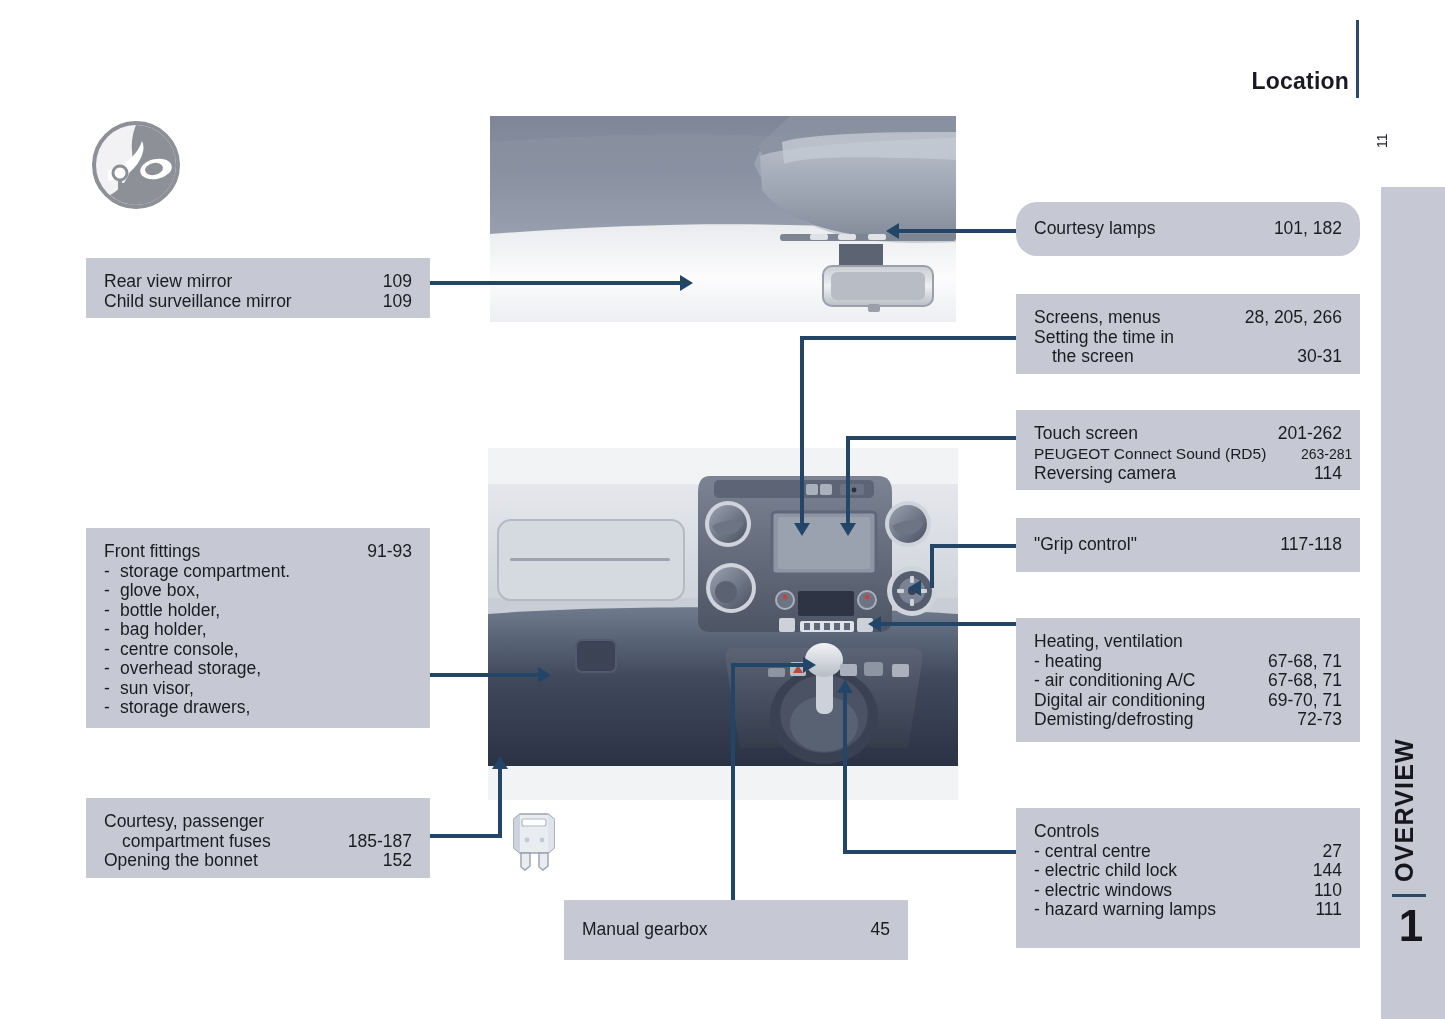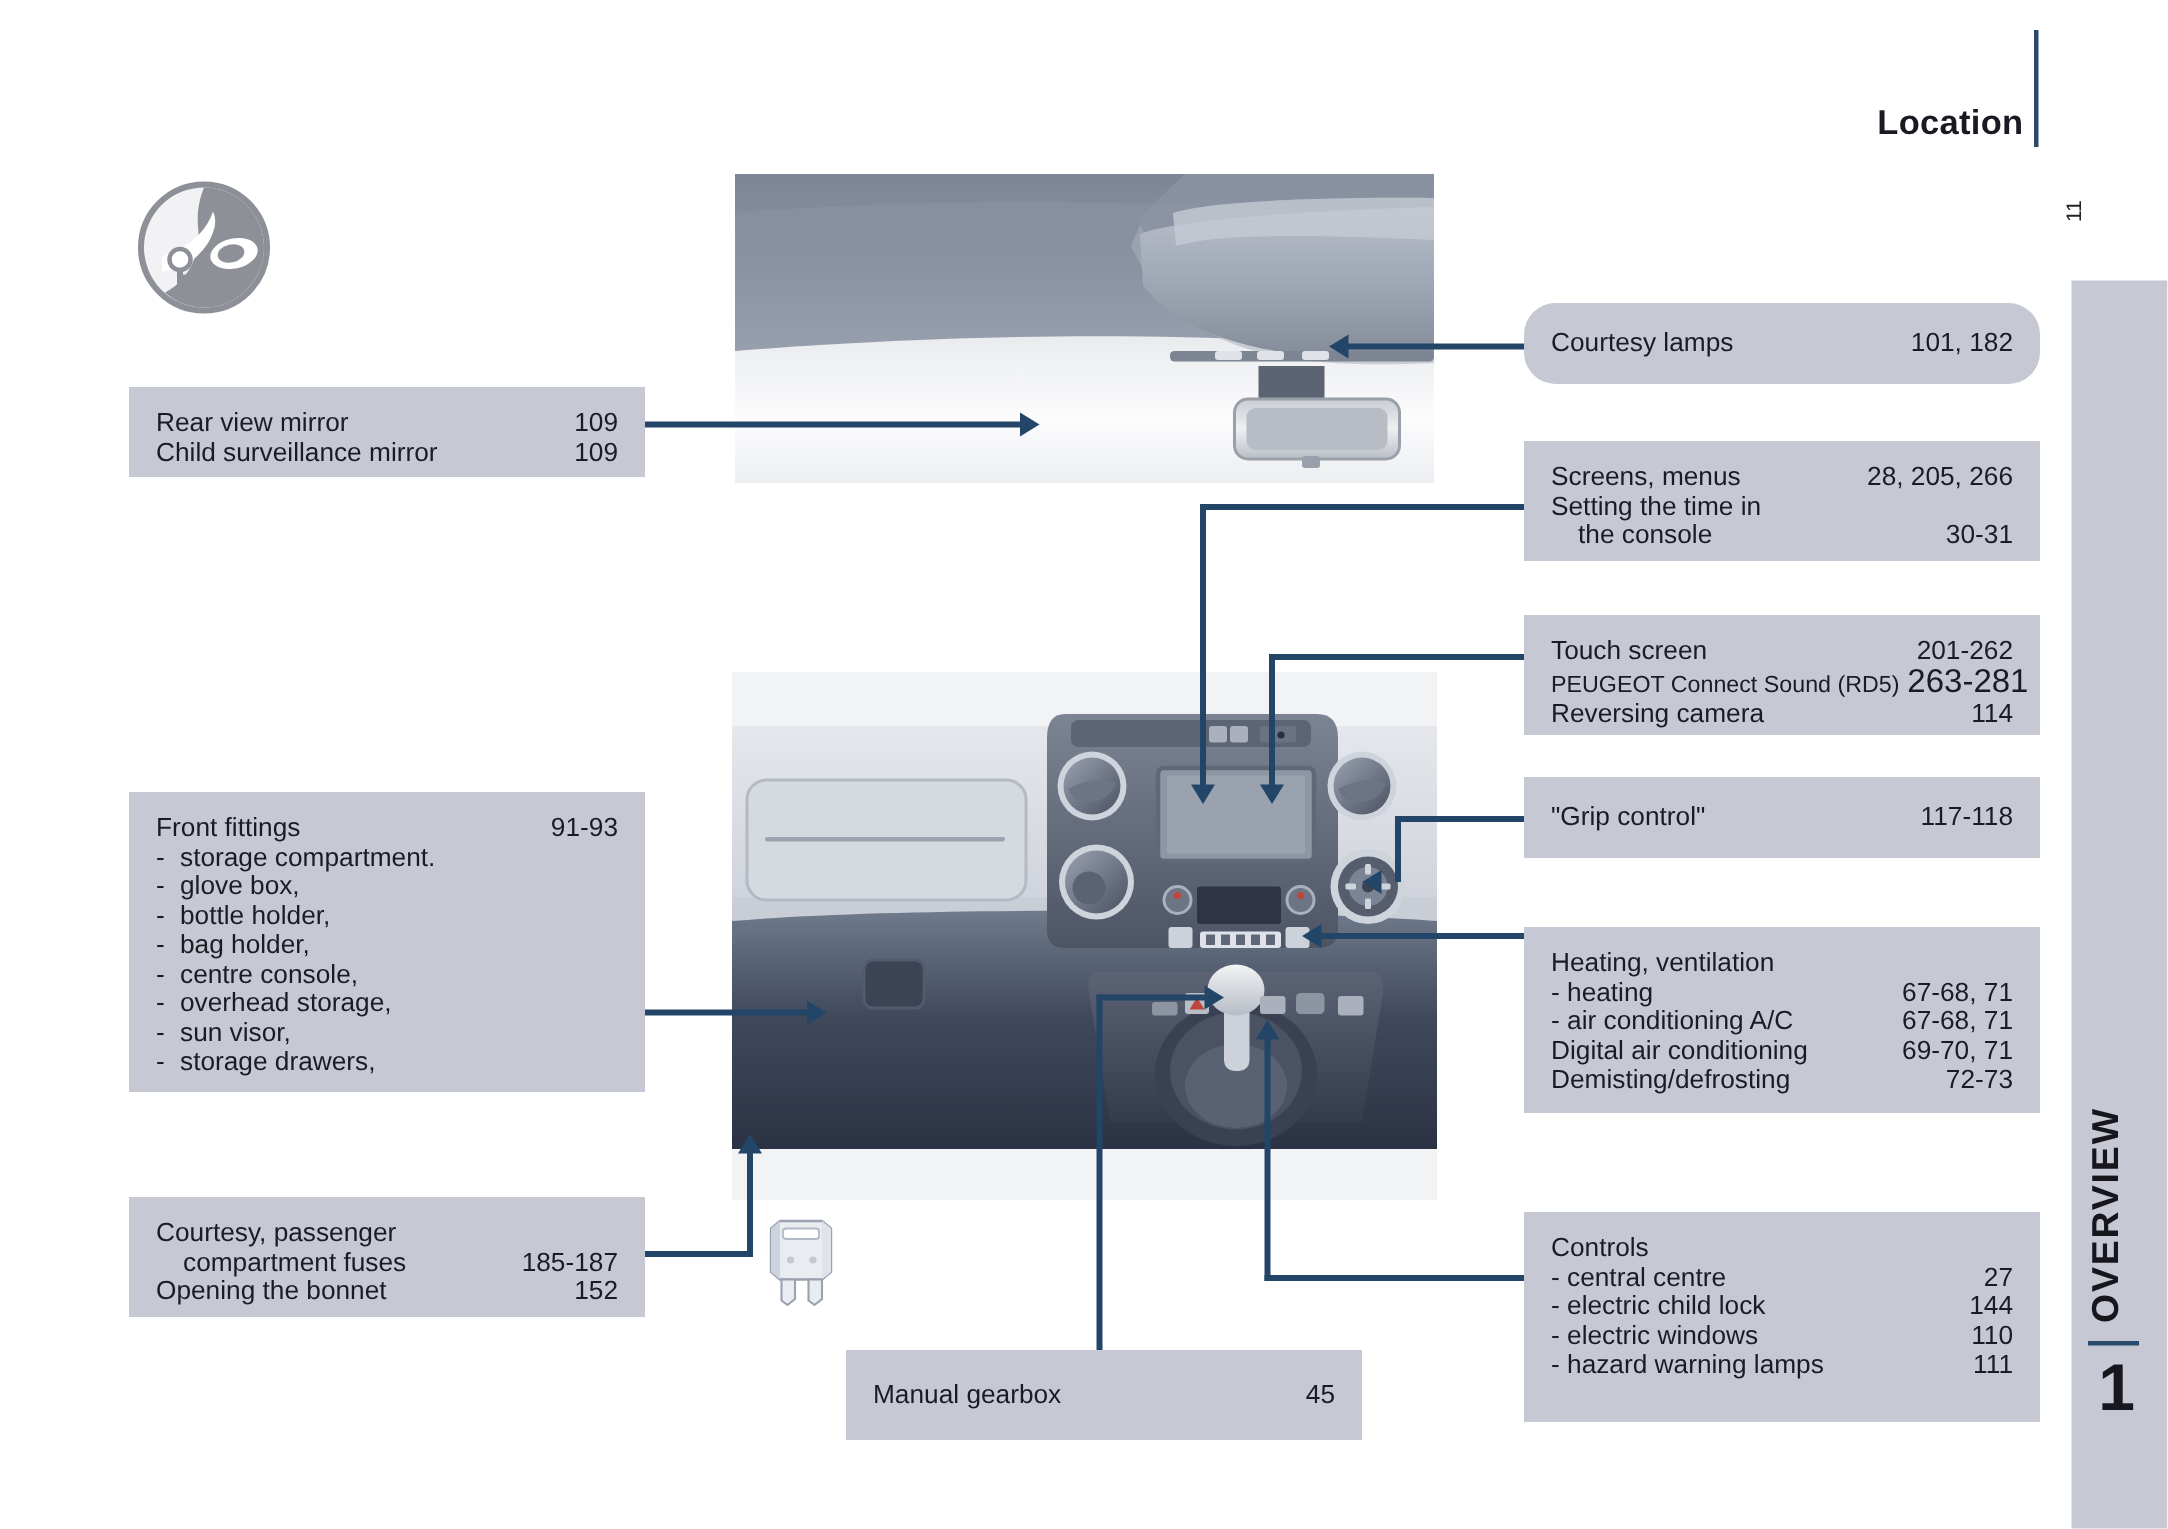--- a/index.html
+++ b/index.html
@@ -390,36 +390,36 @@
   <div class="box" style="left:1016px; top:274px; width:344px; height:80px;">
     <div class="row">
       <span class="lbl">Screens, menus</span>
       <span class="fill"></span>
       <span class="pg">28, 205, 266</span>
     </div>
     <div class="row">
       <span class="lbl">Setting the time in</span>
     </div>
     <div class="row">
-      <span class="lbl indent">the console</span>
+      <span class="lbl indent">the screen</span>
       <span class="fill"></span>
       <span class="pg">30-31</span>
     </div>
   </div>
 
   <div class="box" style="left:1016px; top:390px; width:344px; height:80px;">
     <div class="row">
       <span class="lbl">Touch screen</span>
       <span class="fill"></span>
       <span class="pg" style="width:86px">201-262</span>
     </div>
     <div class="row tight">
       <span class="lbl">PEUGEOT Connect Sound (RD5)</span>
       <span class="fill"></span>
-      <span class="pg" style="width:86px; font-size:22px">263-281</span>
+      <span class="pg" style="width:86px; font-size:14px">263-281</span>
     </div>
     <div class="row">
       <span class="lbl">Reversing camera</span>
       <span class="fill"></span>
       <span class="pg" style="width:86px">114</span>
     </div>
   </div>
 
   <div class="box" style="left:1016px; top:498px; width:344px; height:54px; display:flex; align-items:center;">
     <div class="row" style="width:100%">

